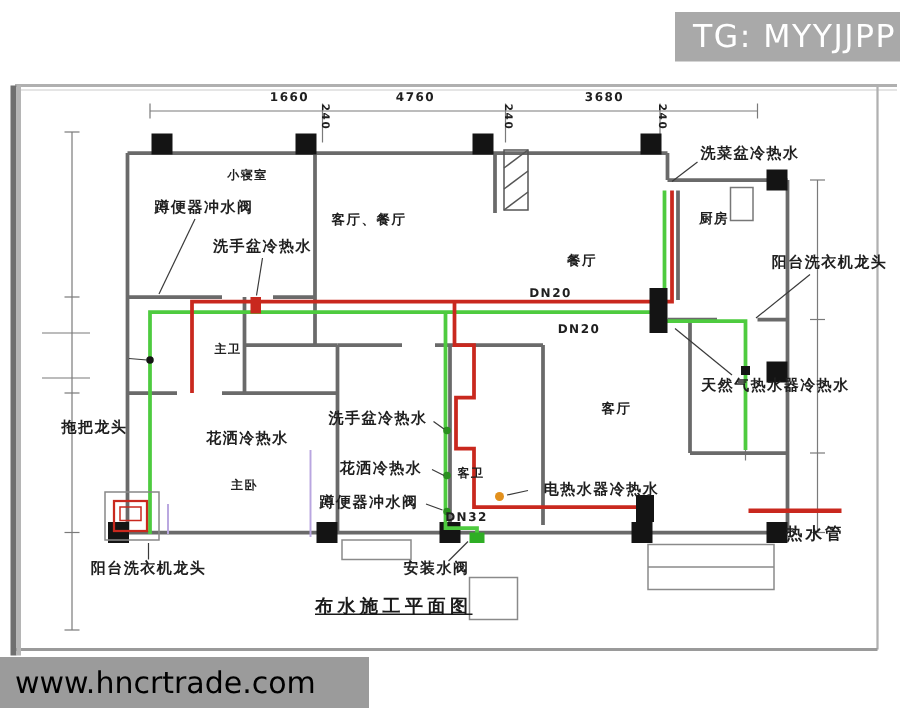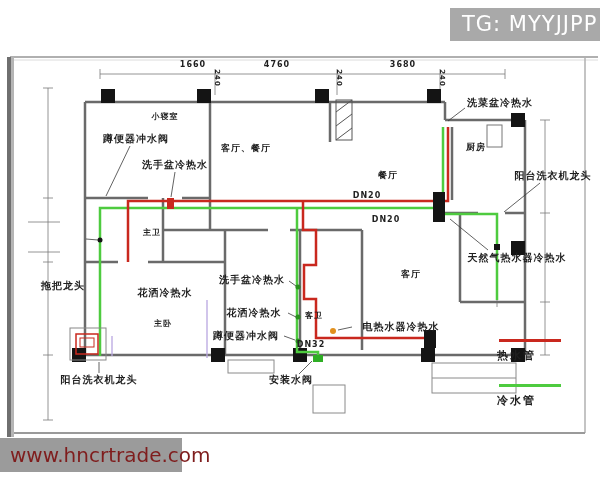--- a/index.html
+++ b/index.html
@@ -5,26 +5,26 @@
   html,body{margin:0;padding:0;background:#ffffff;}
   #stage{position:relative;width:600px;height:480px;background:#ffffff;overflow:hidden;
          font-family:"DejaVu Sans","Liberation Sans",sans-serif;}
   #plan-svg{position:absolute;left:0;top:0;}
   .ann{position:absolute;transform:translate(-50%,-50%);font-size:10px;font-weight:700;
        color:#1f1f1f;white-space:nowrap;letter-spacing:1px;line-height:1;}
   .ann.rot{transform:translate(-50%,-50%) rotate(90deg);}
   #badge{position:absolute;left:450px;top:8px;width:150px;height:33px;background:#a9a9a9;
          color:#ffffff;font-size:21px;line-height:33px;padding-left:12px;box-sizing:border-box;
          letter-spacing:1px;}
-  #watermark{position:absolute;left:0;top:438px;width:182px;height:34px;background:#9b9b9b;
-         color:#7f1d1d;font-size:20px;line-height:34px;padding-left:10px;box-sizing:border-box;}
+  #watermark{position:absolute;left:0;top:438px;width:246px;height:34px;background:#9b9b9b;
+         color:#000000;font-size:20px;line-height:34px;padding-left:10px;box-sizing:border-box;}
   #plan-title{position:absolute;left:190px;top:396px;width:145px;text-align:center;
          font-size:12px;font-weight:700;letter-spacing:3px;color:#1a1a1a;
          text-decoration:underline;}
-  .legend-row{position:absolute;width:66px;text-align:left;}
+  .legend-row{position:absolute;width:66px;text-align:right;}
   .legend-label{font-size:11px;font-weight:700;color:#1f1f1f;letter-spacing:2px;margin-top:1px;}
 </style>
 </head>
 <body>
 
 <div id="stage">
 
   <svg id="plan-svg" width="600" height="480" viewBox="0 0 600 480">
 
     <g fill="none">
@@ -183,30 +183,25 @@
       <span class="ann" style="left: 99px; top: 380px;">阳台洗衣机龙头</span>
       <span class="ann" style="left: 291px; top: 380px;">安装水阀</span>
       <span class="ann" style="left: 193px; top: 65px; font-size: 8px;">1660</span>
       <span class="ann" style="left: 277px; top: 65px; font-size: 8px;">4760</span>
       <span class="ann" style="left: 403px; top: 65px; font-size: 8px;">3680</span>
       <span class="ann rot" style="left: 216px; top: 78px; font-size: 7px;">240</span>
       <span class="ann rot" style="left: 338px; top: 78px; font-size: 7px;">240</span>
       <span class="ann rot" style="left: 441px; top: 78px; font-size: 7px;">240</span>
     </div>
 
+  <div id="plan-title">布水施工平面图</div>
 
   <div class="legend-row" style="left:497px;top:328px;">
     <svg width="66" height="5">
       <line x1="2" y1="2.5" x2="64" y2="2.5" stroke-width="3" stroke="#c9281e"></line>
     </svg>
     <div class="legend-label">热水管</div>
   </div>
-  <div class="legend-row" style="left:497px;top:373px;">
-    <svg width="66" height="5">
-      <line x1="2" y1="2.5" x2="64" y2="2.5" stroke-width="3" stroke="#4ecb3f"></line>
-    </svg>
-    <div class="legend-label">冷水管</div>
-  </div>
 
   <div id="badge">TG: MYYJJPP</div>
   <div id="watermark">www.hncrtrade.com</div>
 
 </div>
 
 </body></html>

